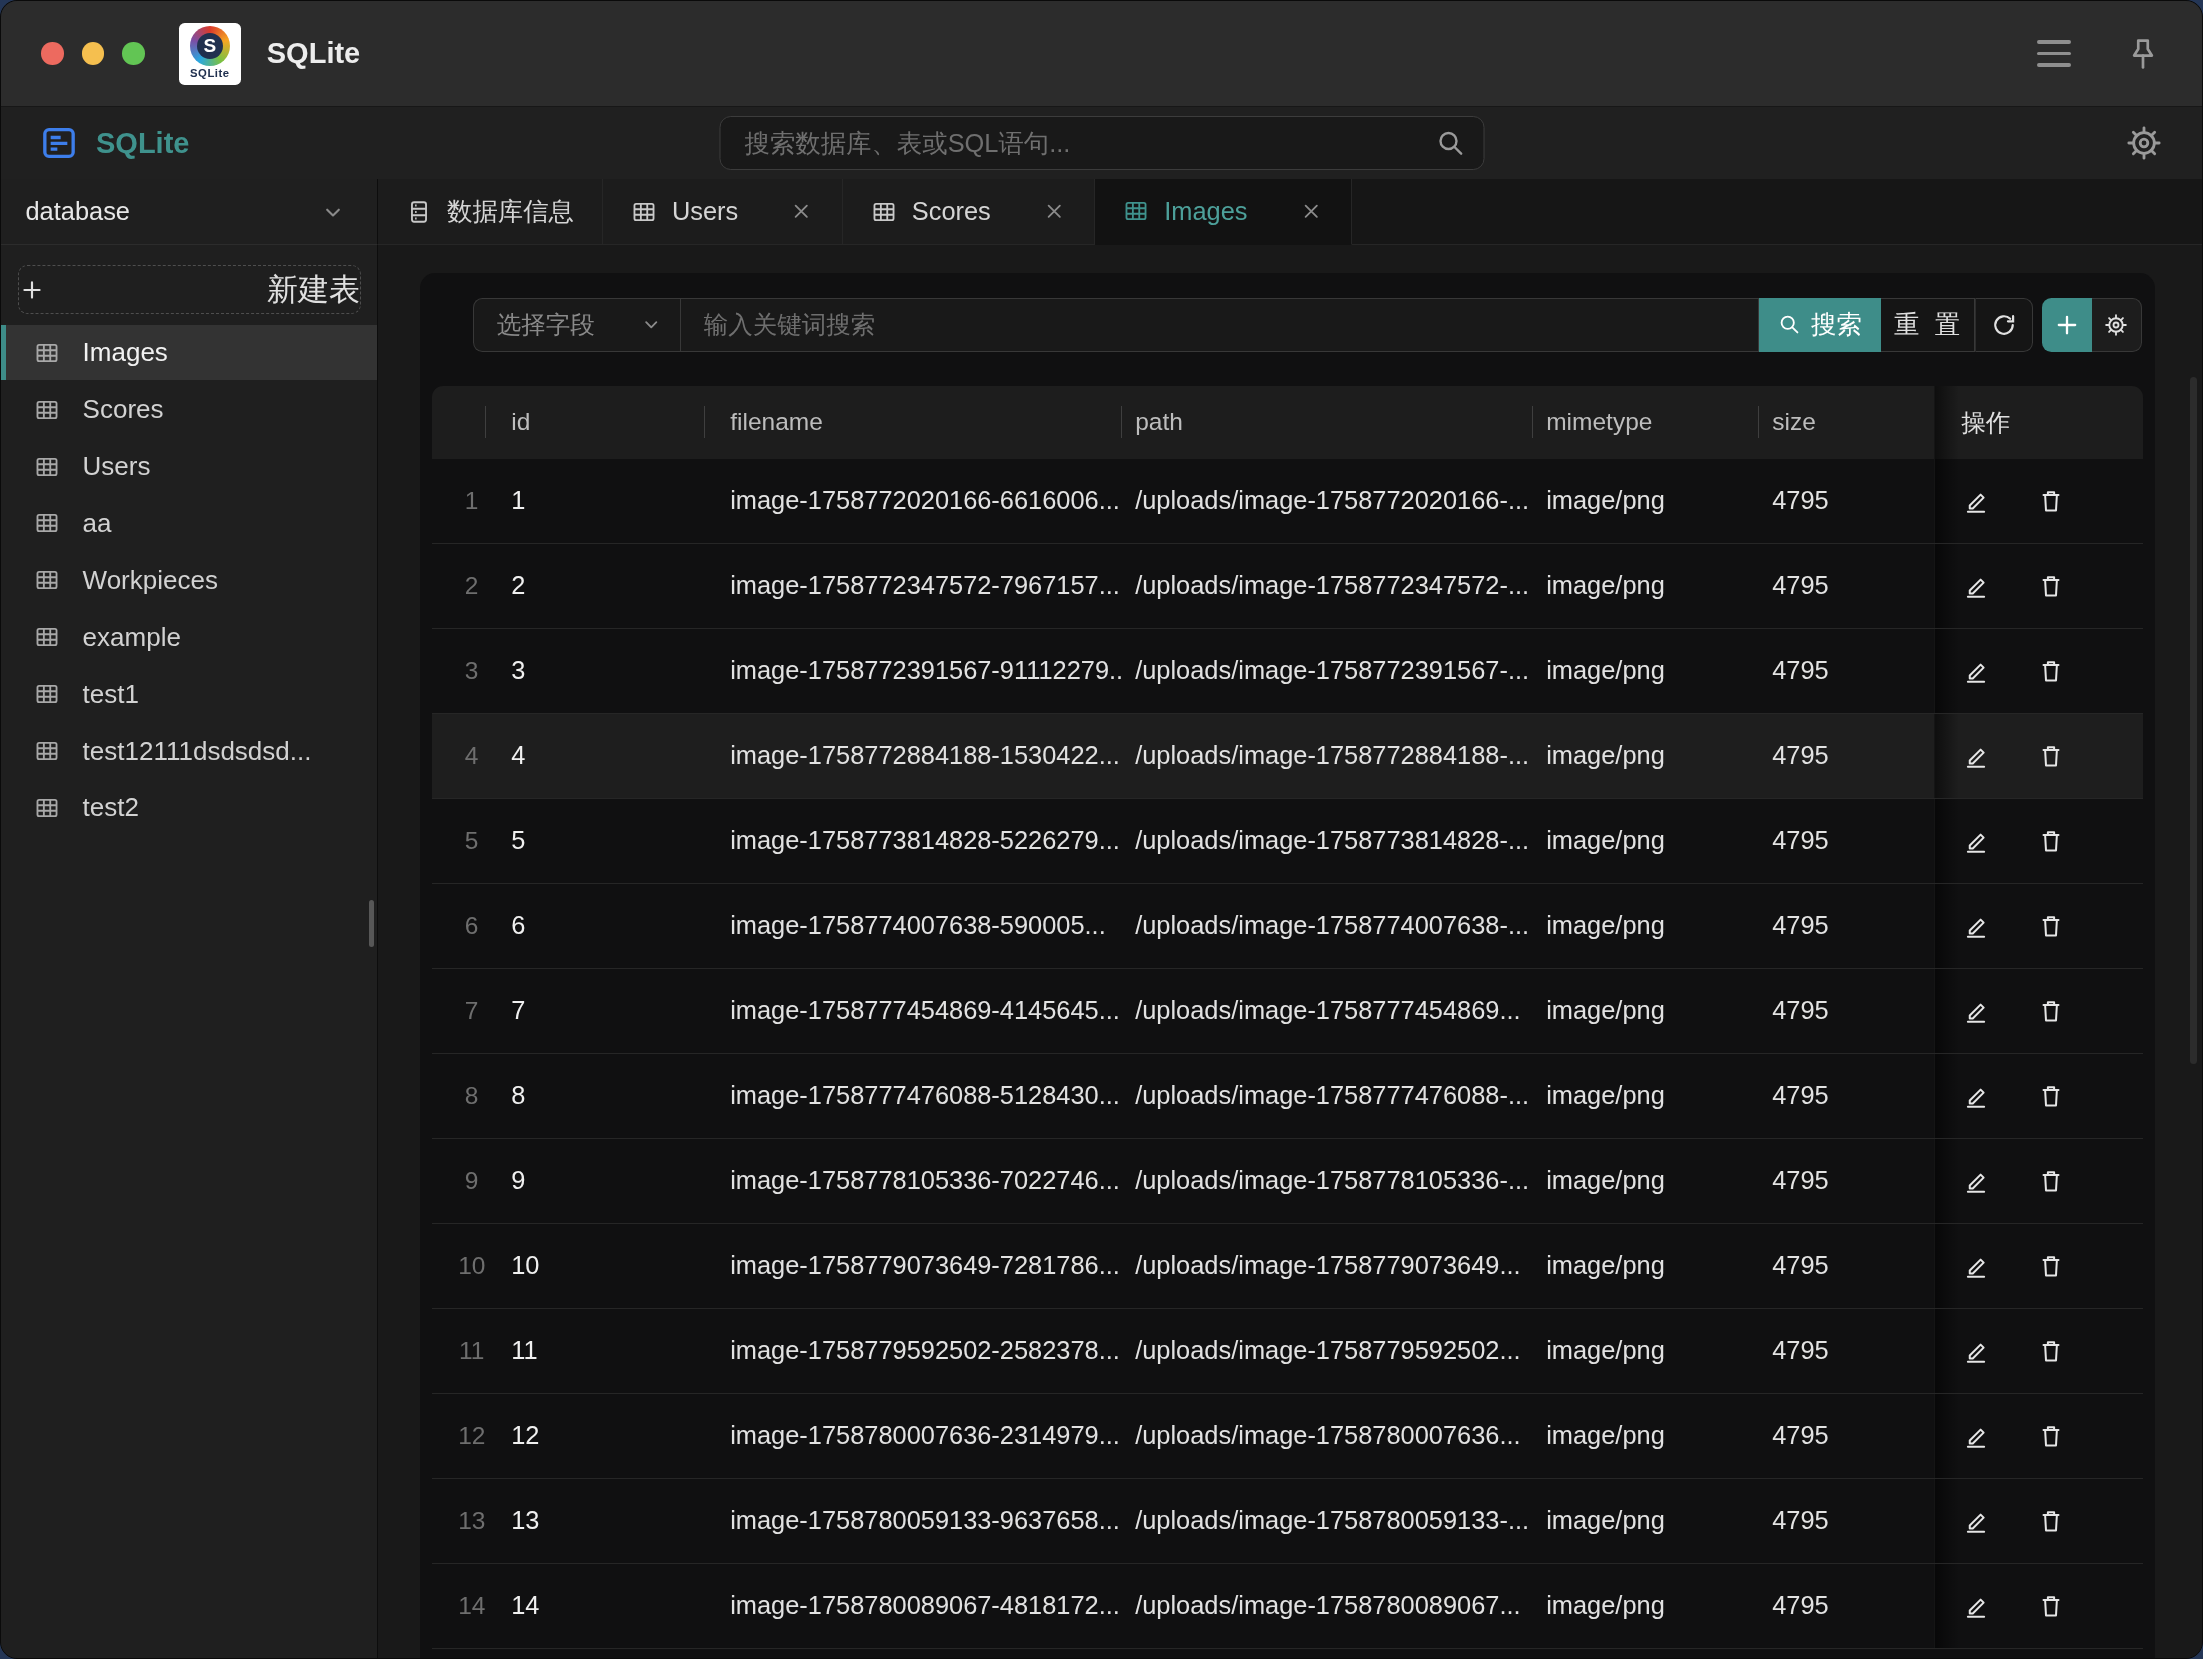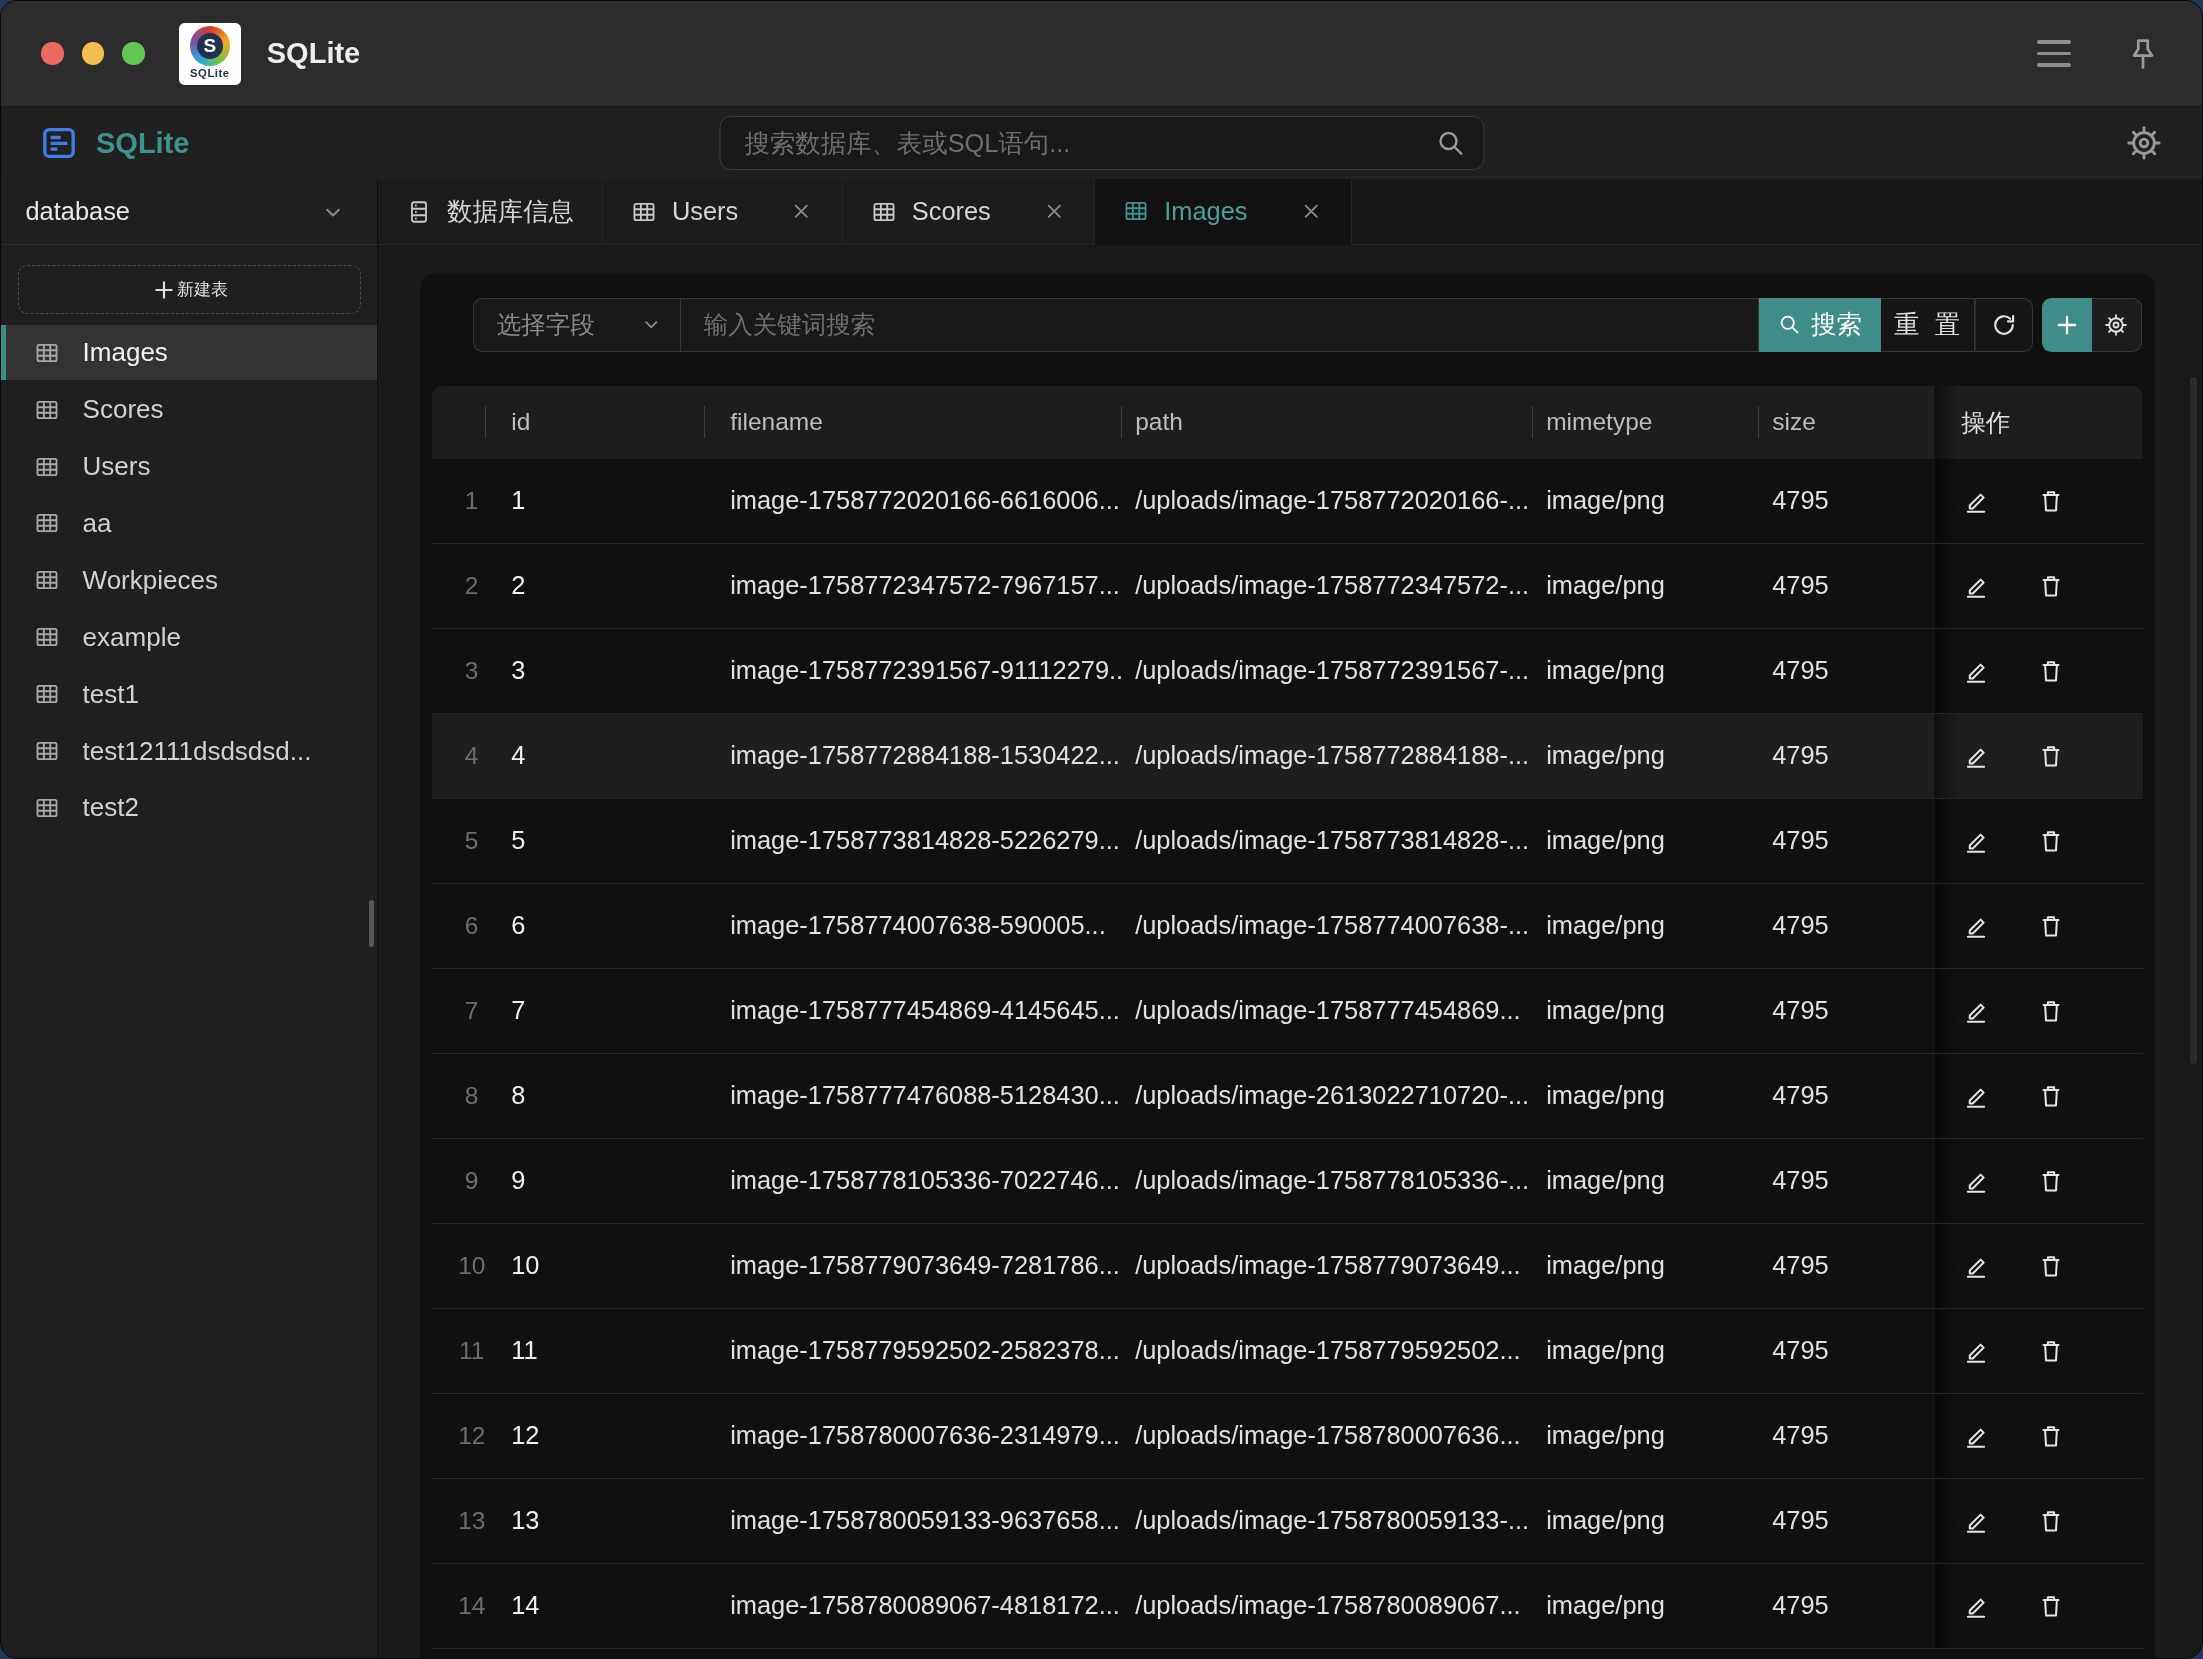--- a/index.html
+++ b/index.html
@@ -88,21 +88,21 @@
   .tab.active .ticon { color:#3f928d; }
   
   .content { flex:1; display:flex; min-height:0; }
   .sidebar {
     width:377px; flex:0 0 auto; background:#1f1f1f;
     border-right:0.9px solid #0d0d0d; position:relative; padding-top:20px;
   }
   .new-table {
     margin:0 17px; width:343px; height:49px;
     border:1.9px dashed #4e4e4e; border-radius:9.4px; background:transparent;
-    color:#e0e0e0; font-size:17px; display:flex; align-items:center; justify-content:center; 
+    color:#e0e0e0; font-size:31px; display:flex; align-items:center; justify-content:space-between; 
     cursor:pointer; font-family:inherit;
   }
   .table-list { margin-top:11.3px; display:flex; flex-direction:column; gap:1.9px; }
   .side-item {
     height:55px; display:flex; align-items:center; gap:22.6px;
     padding-left:28px; border-left:5.6px solid transparent;
     color:#d2d2d2; font-size:26px; cursor:pointer;
   }
   .side-item .sicon { color:#a8a8a8; display:flex; }
   .side-item.active { background:#333333; border-left-color:#3e8d89; color:#f2f2f2; }
@@ -602,21 +602,21 @@
         <svg width="30" height="30" viewBox="0 0 32 32">
                       <use href="#i-trash"></use>
                     </svg>
       </button>
     </div>
   </div>
               <div class="grid-row trow">
     <div class="cell rownum">8</div>
     <div class="cell idv">8</div>
     <div class="cell">image-1758777476088-5128430...</div>
-    <div class="cell tight">/uploads/image-2613022710720-...</div>
+    <div class="cell tight">/uploads/image-1758777476088-...</div>
     <div class="cell tight">image/png</div>
     <div class="cell tight">4795</div>
     <div class="fixed-col">
       <button class="act-btn">
         <svg width="30" height="30" viewBox="0 0 32 32">
                       <use href="#i-edit"></use>
                     </svg>
       </button>
       <button class="act-btn">
         <svg width="30" height="30" viewBox="0 0 32 32">

